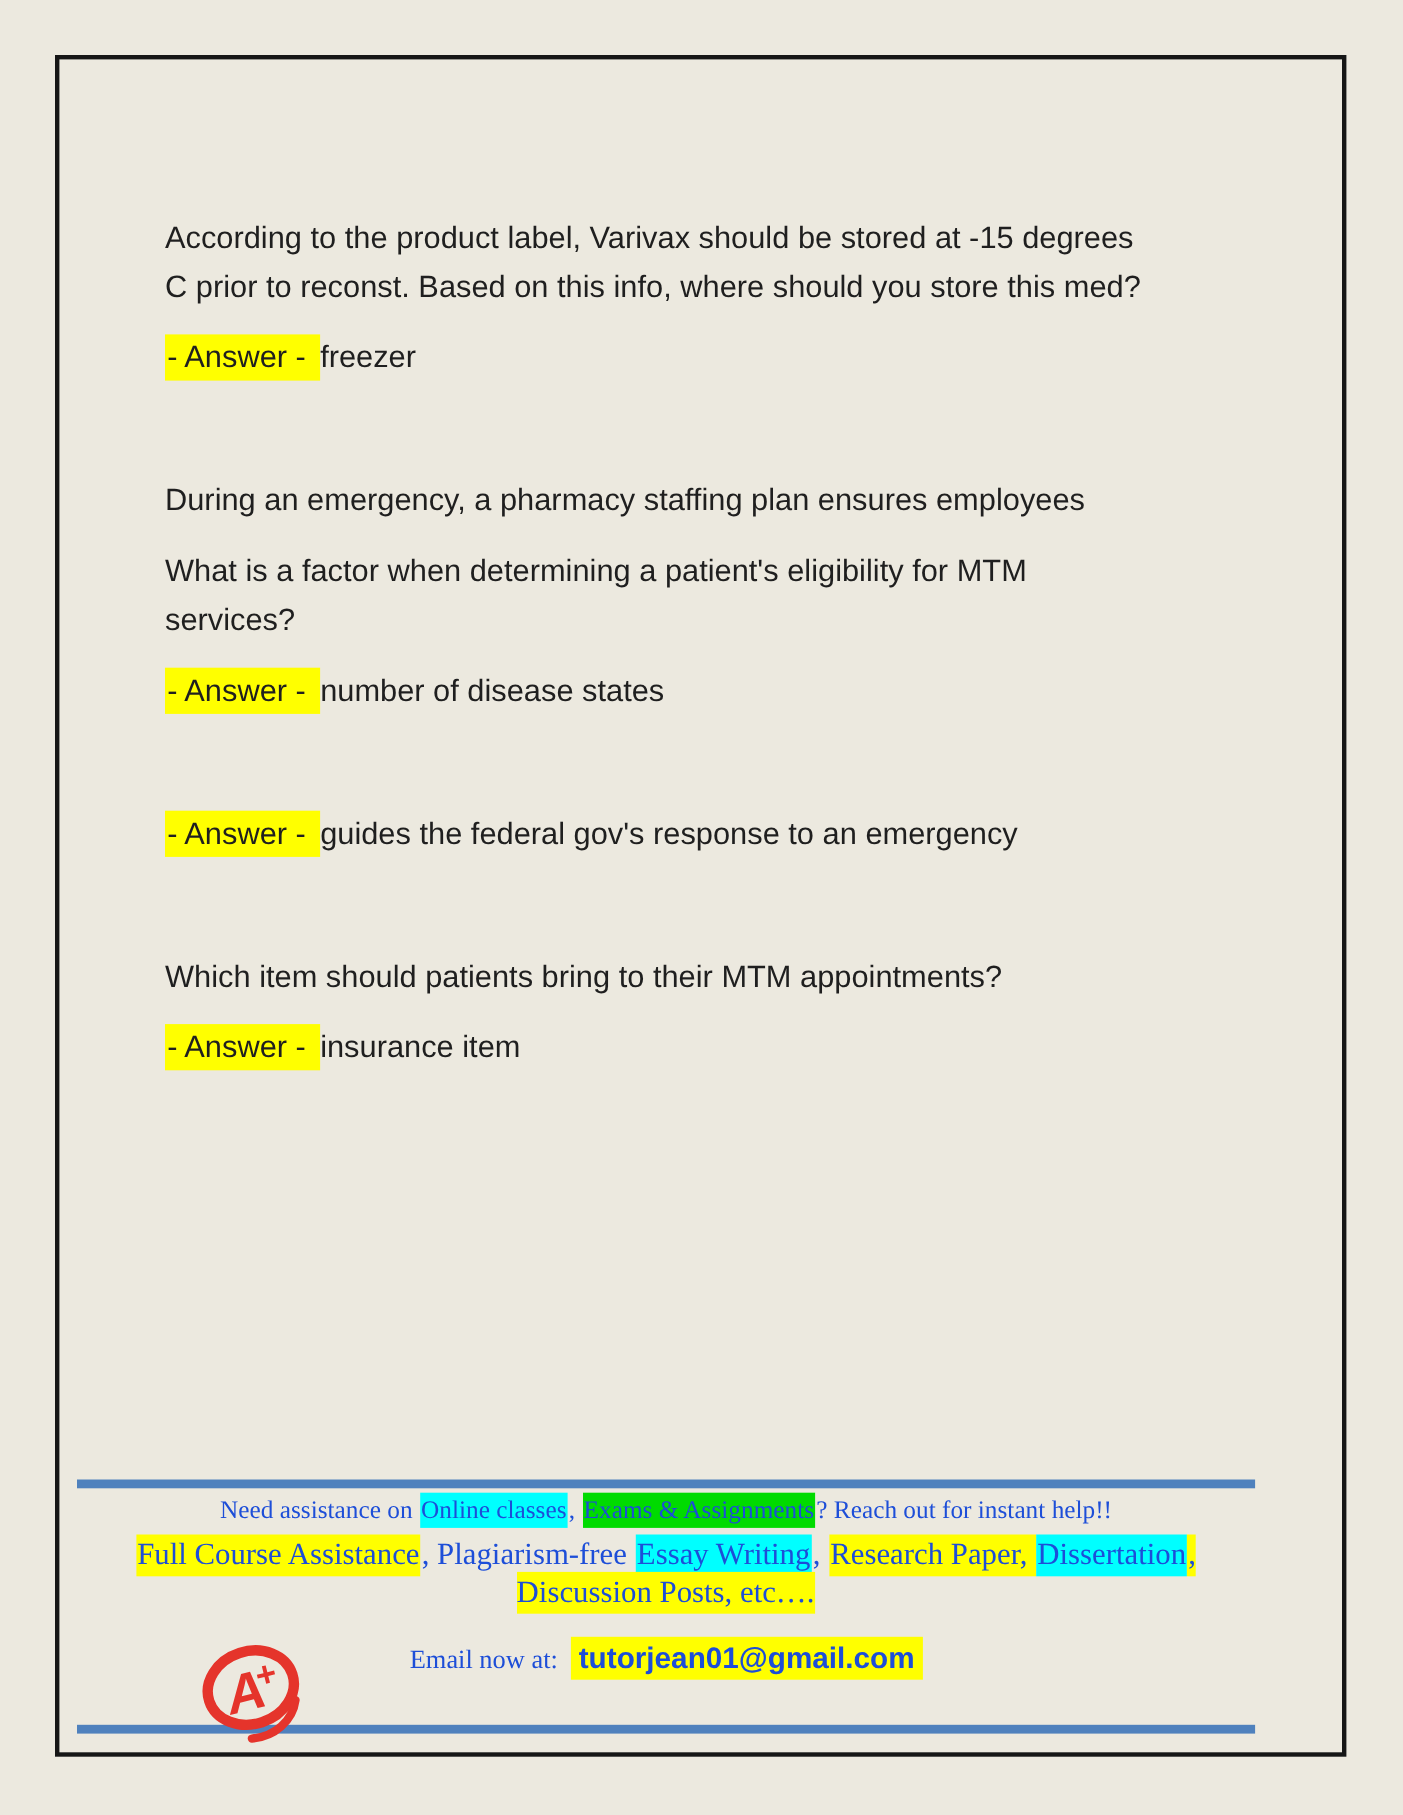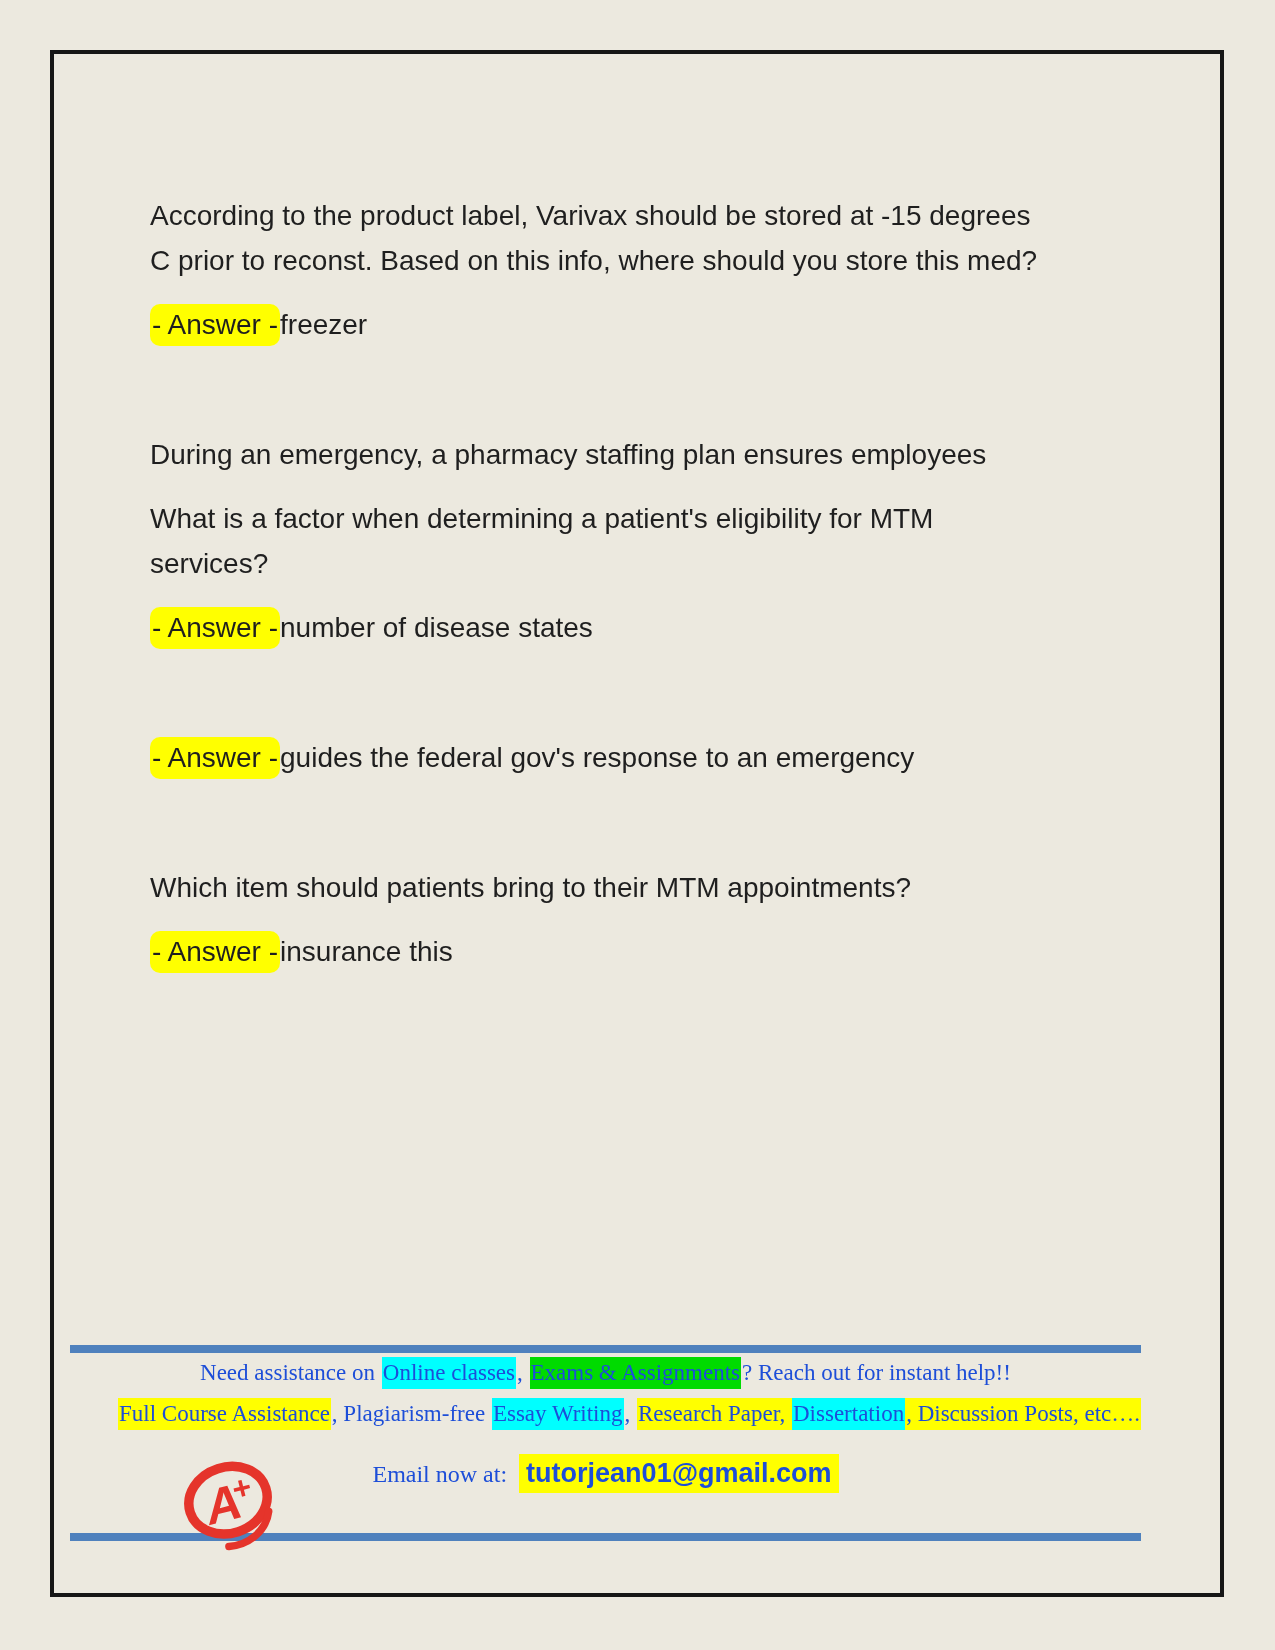--- a/index.html
+++ b/index.html
@@ -35,22 +35,21 @@
   }
   .answer {
     font-size: 28px;
     line-height: 45px;
     margin: 0 0 85px 0;
   }
   .hl-yellow { background: #FFFF00; }
   .hl-cyan   { background: #00FFFF; }
   .hl-green  { background: #00DB00; }
   .answer .hl-yellow {
-    padding: 5px 2px 6px 2px;
-    border-radius: 10px;
+    padding: 5px 13px 6px 2px;
   }
   .footer {
     position: absolute;
     left: 0;
     right: 0;
     top: 1291px;
   }
   .rule {
     height: 8px;
     background: #4F81BD;
@@ -62,23 +61,22 @@
     font-family: "Liberation Serif", serif;
     color: #1d4ed8;
   }
   .assist-line1 {
     margin-top: 3px;
     font-size: 23px;
     line-height: 34px;
   }
   .assist-line2 {
     margin-top: 7px;
-    font-size: 23px;
+    font-size: 28px;
     line-height: 34px;
-    text-align: right;
   }
   .assist-line1 span, .assist-line2 span {
     padding: 3px 1px 4px 1px;
   }
   .footer-bottom {
     position: relative;
     margin-top: 22px;
   }
   .logo {
     position: absolute;
@@ -120,21 +118,21 @@
 
     <p class="question">During an emergency, a pharmacy staffing plan ensures employees</p>
 
     <p class="question">What is a factor when determining a patient's eligibility for MTM
 services?</p>
     <p class="answer"><span class="hl-yellow">- Answer -</span><span>number of disease states</span></p>
 
     <p class="answer"><span class="hl-yellow">- Answer -</span><span>guides the federal gov's response to an emergency</span></p>
 
     <p class="question">Which item should patients bring to their MTM appointments?</p>
-    <p class="answer"><span class="hl-yellow">- Answer -</span><span>insurance this</span></p>
+    <p class="answer"><span class="hl-yellow">- Answer -</span><span>insurance item</span></p>
 
   </div>
 
   <div class="footer">
 
     <div class="rule"></div>
 
     <div class="footer-text">
       <div class="assist-line1"><span>Need assistance on </span><span class="hl-cyan">Online classes</span><span>, </span><span class="hl-green">Exams &amp; Assignments</span><span>? Reach out for instant help!!</span></div>
 

